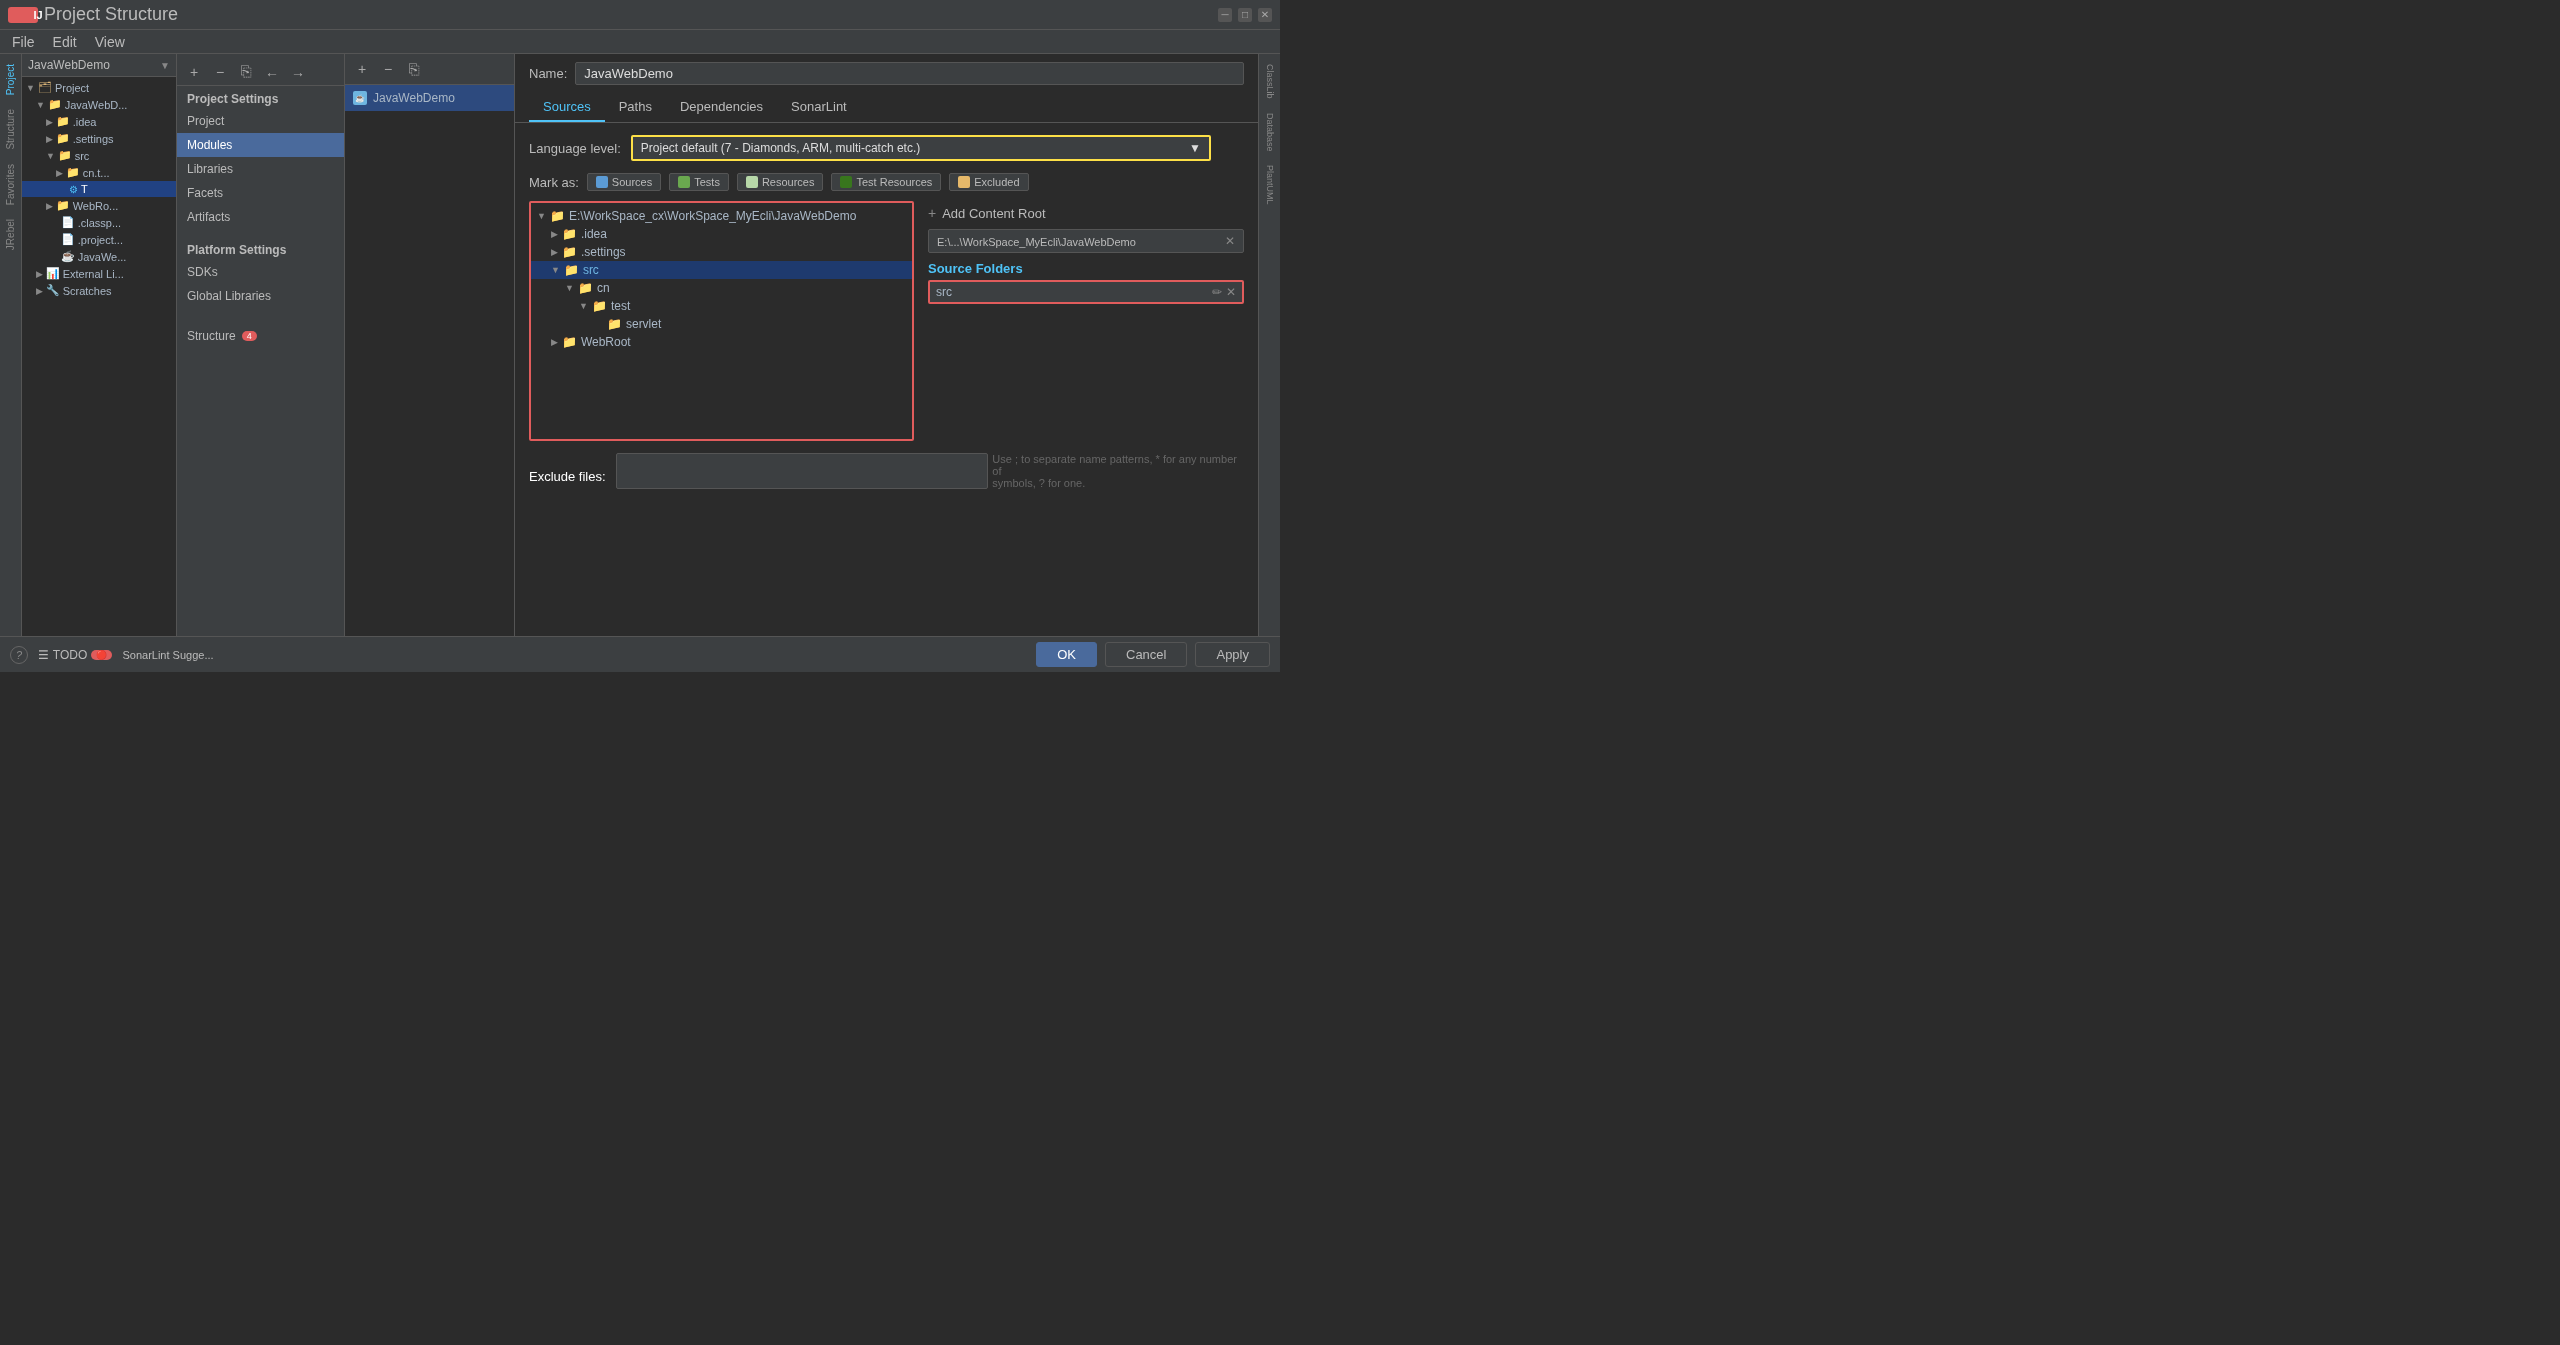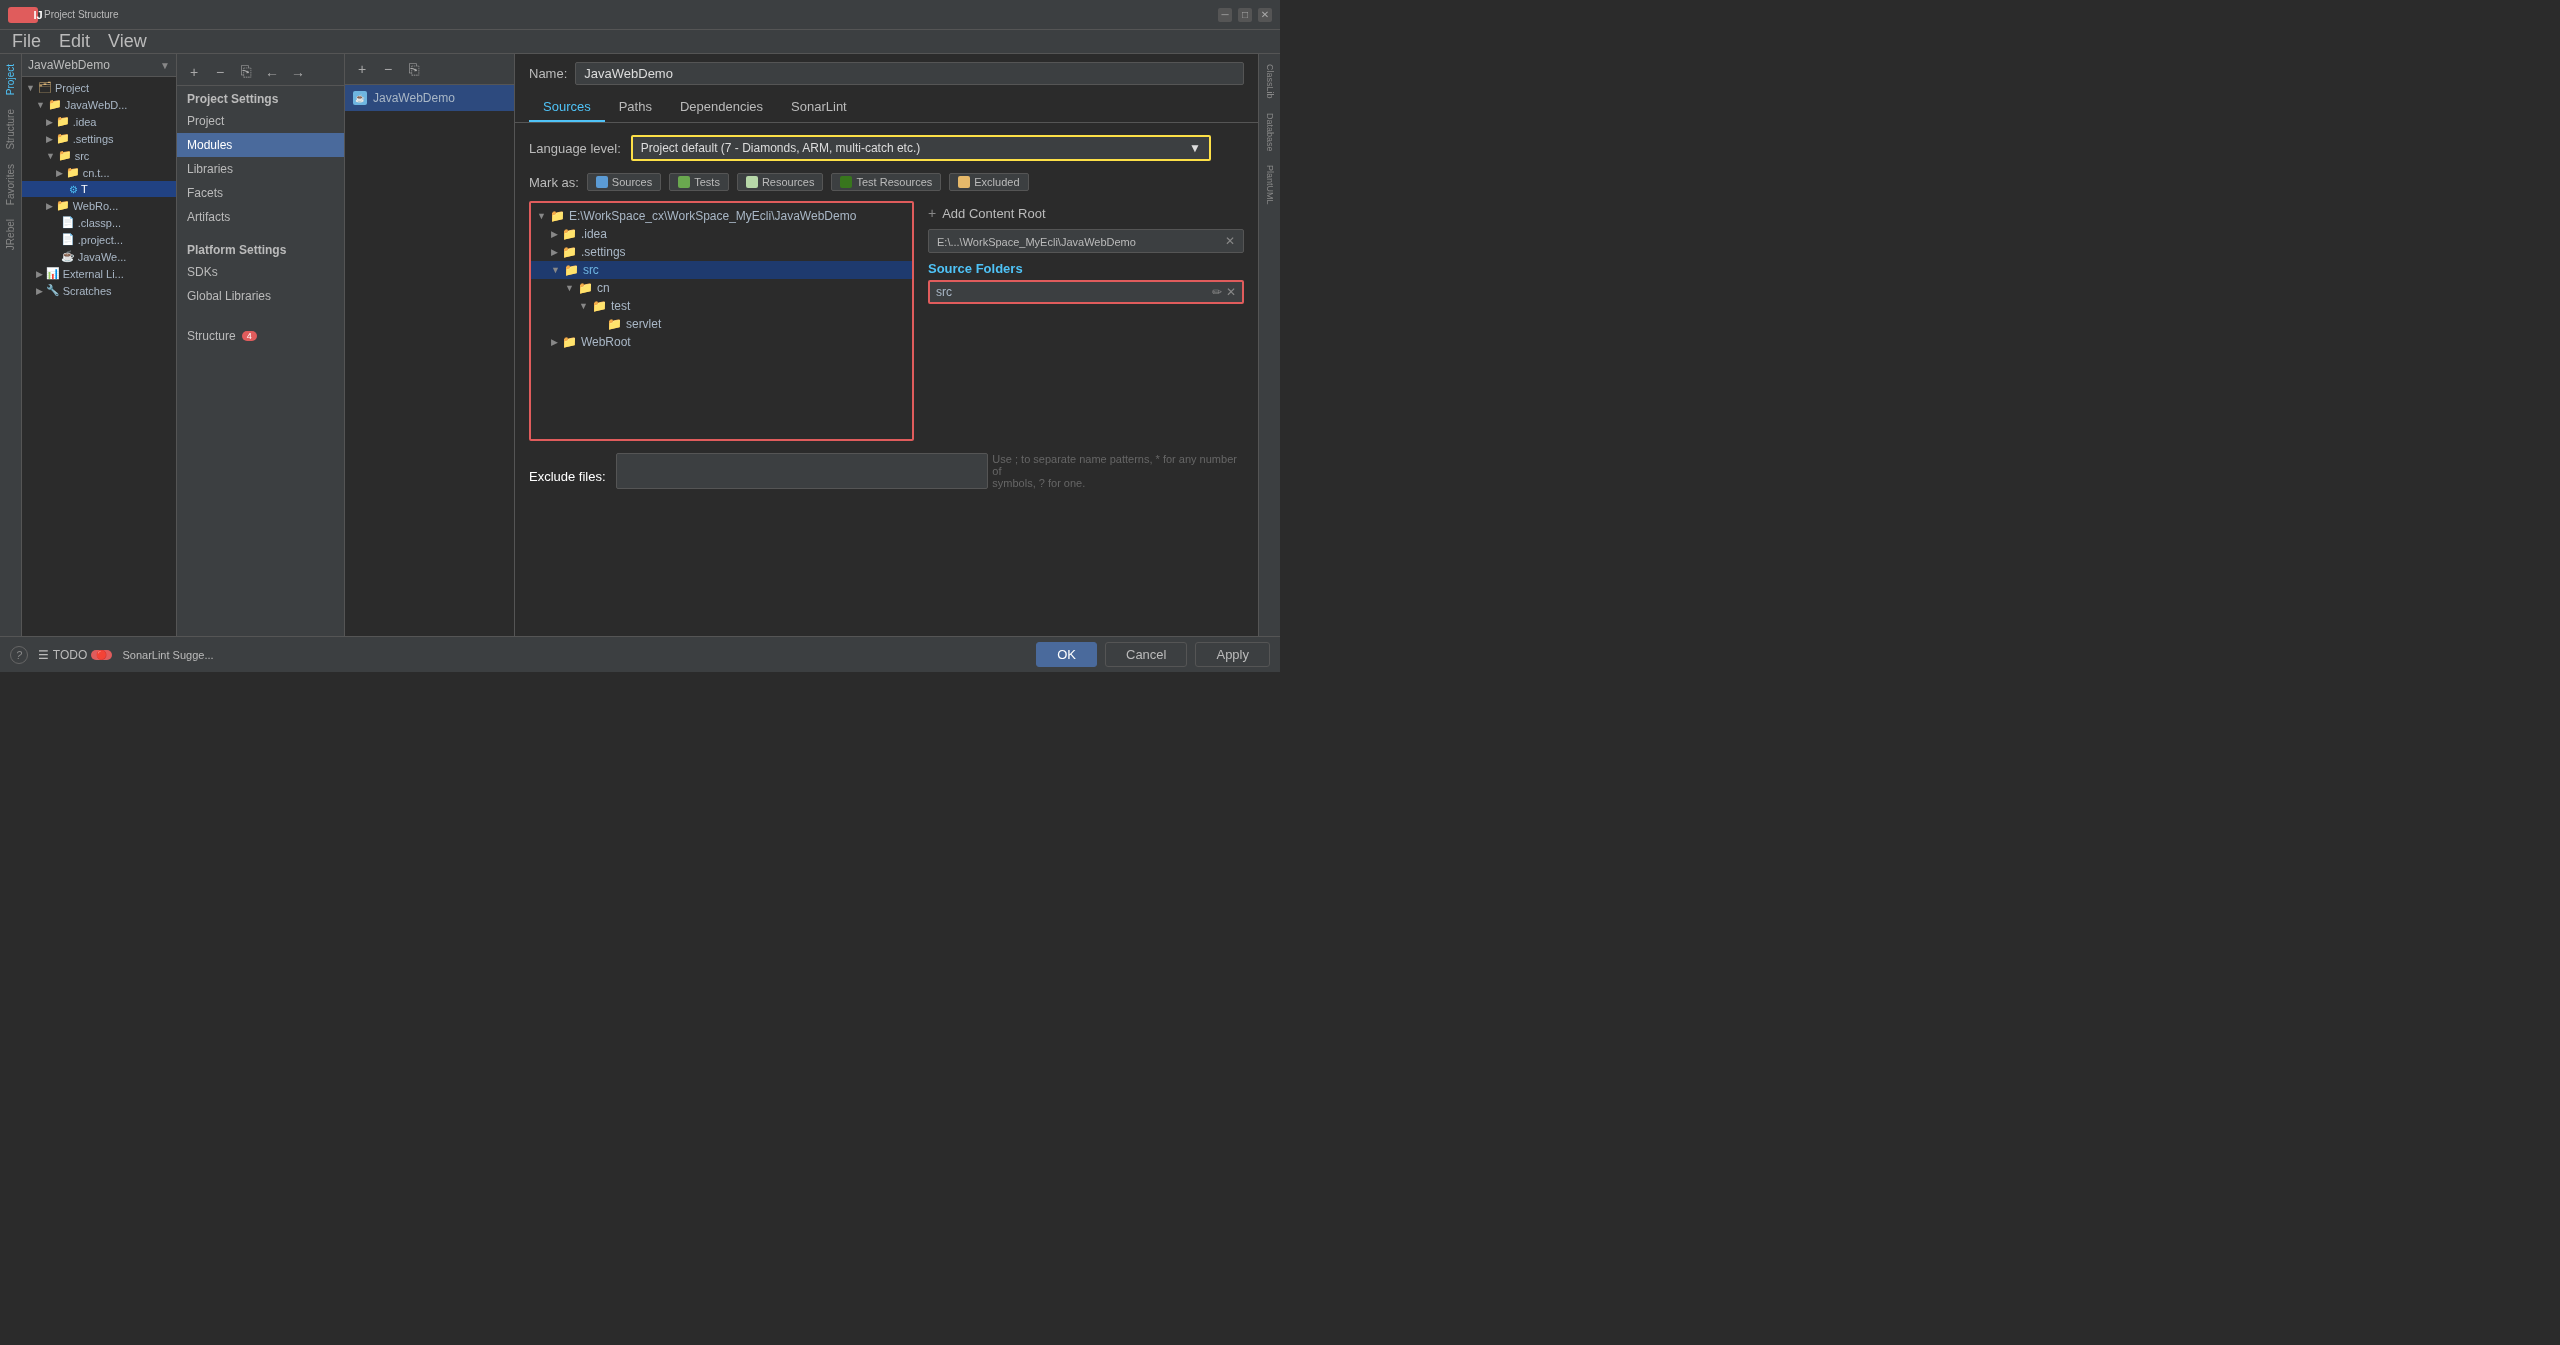--- a/index.html
+++ b/index.html
@@ -22,21 +22,21 @@
       padding: 0 8px;
       border-bottom: 1px solid #555;
       justify-content: space-between;
     }
     .title-bar-left {
       display: flex;
       align-items: center;
       gap: 6px;
     }
     .title-bar-title {
-      font-size: 10px;
+      font-size: 18px;
       color: #bbb;
     }
     .title-bar-controls {
       display: flex;
       gap: 6px;
     }
     .title-bar-btn {
       width: 14px; height: 14px;
       border: none;
       background: #555;
@@ -60,21 +60,21 @@
       background: #3c3f41;
       height: 24px;
       display: flex;
       align-items: center;
       padding: 0 4px;
       gap: 2px;
       border-bottom: 1px solid #555;
     }
     .menu-item {
       padding: 2px 8px;
-      font-size: 18px;
+      font-size: 14px;
       color: #bbb;
       cursor: pointer;
       border-radius: 3px;
     }
 
     
     .main-layout {
       display: flex;
       height: calc(100% - 54px - 36px);
     }

